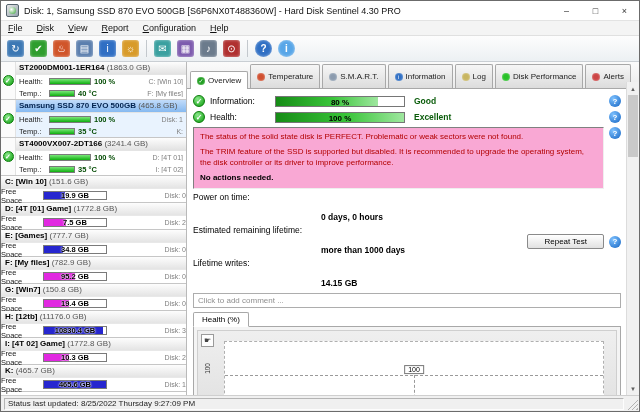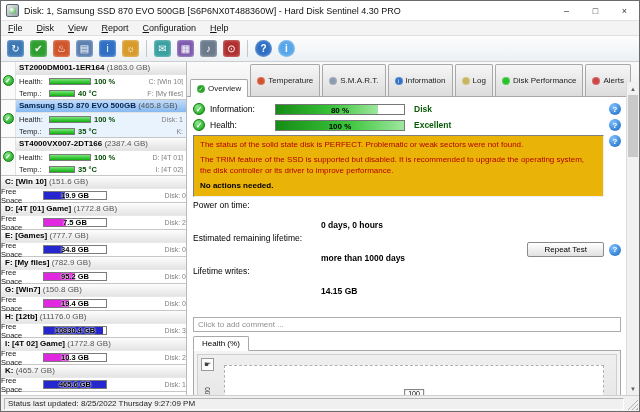--- a/index.html
+++ b/index.html
@@ -50,49 +50,49 @@
   .part-header { height:13px; line-height:12px; font-size:8px; font-weight:bold; padding:0 4px; background:linear-gradient(#fdfdfd,#e4e4e4); border-bottom:1px solid #e8e8e8; white-space:nowrap; overflow:hidden; }
   .part-row { height:13px; display:flex; align-items:center; font-size:7.5px; padding:0 0; gap:4px; }
   .fs-label { flex:0 0 38px; color:#222; }
   .fs-bar { position:relative; flex:0 0 64px; height:9px; border:1px solid #7a7a7a; background:#fff; }
   .fs-fill { position:absolute; left:0; top:0; bottom:0; }
   .fs-text { position:absolute; inset:0; display:flex; align-items:center; justify-content:center; font-size:7.5px; font-weight:bold; color:#000; text-shadow:0 0 2px #fff,0 0 2px #fff; }
 
   
   .main { flex:1; min-width:0; display:flex; flex-direction:column; background:#fff; position:relative; }
   .tabbar { flex:0 0 20px; display:flex; align-items:flex-end; background:linear-gradient(#fbfbfb,#ebebeb); padding:2px 3px 0; gap:2px; border-bottom:1px solid #a8a8a8; }
-  .tab { display:flex; align-items:center; gap:3px; font-size:8px; height:32px; padding:0 6px; border:1px solid #a8a8a8; border-bottom:none; border-radius:2px 2px 0 0; background:linear-gradient(#f6f6f6,#dcdcdc); color:#222; white-space:nowrap; }
+  .tab { display:flex; align-items:center; gap:3px; font-size:8px; height:24px; padding:0 6px; border:1px solid #a8a8a8; border-bottom:none; border-radius:2px 2px 0 0; background:linear-gradient(#f6f6f6,#dcdcdc); color:#222; white-space:nowrap; }
   .tab.active { background:#fff; height:18px; margin-bottom:-1px; z-index:2; }
   .tab-icon { flex:0 0 8px; width:8px; height:8px; border-radius:50%; color:#fff; font-size:6px; line-height:8px; display:flex; align-items:center; justify-content:center; box-shadow:inset 0 0 2px rgba(255,255,255,.6); }
 
   .main-body { flex:1; min-height:0; overflow:hidden; position:relative; padding:4px 18px 0 6px; }
 
   .metric-row { display:flex; align-items:center; gap:5px; margin:2px 0 4px; font-size:8.5px; }
   .m-check { flex:0 0 12px; width:12px; height:12px; border-radius:50%; background:radial-gradient(circle at 35% 30%,#8ae88a,#0c9c0c); border:1px solid #0a7c0a; color:#fff; font-size:8px; font-weight:bold; display:flex; align-items:center; justify-content:center; }
   .m-label { flex:0 0 60px; }
   .m-bar { position:relative; flex:0 0 130px; height:11px; border:1px solid #767676; background:#fff; }
   .m-fill { position:absolute; left:0; top:0; bottom:0; background:linear-gradient(90deg,#168c16,#39c439 55%,#9fe79f); }
   .m-text { position:absolute; inset:0; text-align:center; font-size:8px; font-weight:bold; line-height:11px; color:#000; }
   .m-rating { font-weight:bold; color:#0a5c0a; margin-left:4px; }
   .help-icon { margin-left:auto; flex:0 0 12px; width:12px; height:12px; border-radius:50%; background:radial-gradient(circle at 35% 30%,#7dc1ff,#1564c2); color:#fff; font-size:8px; font-weight:bold; display:flex; align-items:center; justify-content:center; }
 
   .msg-row { display:flex; align-items:flex-start; gap:5px; margin:3px 0; }
-  .message-box { flex:1; background:#eab308; border:1px solid; border-color:#808080 #efefef #efefef #808080; padding:4px 6px; font-size:8px; line-height:1.3; }
+  .message-box { flex:1; background:#f9a8d4; border:1px solid; border-color:#808080 #efefef #efefef #808080; padding:4px 6px; font-size:8px; line-height:1.3; }
   .msg-line { color:#b20000; margin-bottom:5px; }
   .msg-action { color:#000; font-weight:bold; }
 
   .stats-row { display:flex; margin-top:3px; font-size:8.5px; }
   .stats-table { flex:1; }
   .stat-row { display:flex; margin-bottom:3px; }
   .stat-label { flex:0 0 128px; }
   .stat-value { font-weight:bold;margin-top:20px; }
   .repeat-area { display:flex; align-items:center; gap:5px; padding-top:1px; }
   .repeat-btn { font-family:inherit; font-size:8px; padding:2px 16px; border:1px solid #8a8a8a; background:linear-gradient(#ffffff,#e1e1e1); border-radius:2px; }
 
-  .comment-field { margin-top:18px; border:1px solid #adadad; height:15px; display:flex; align-items:center; padding:0 4px; font-size:8px; color:#8f8f8f; background:#fff; }
+  .comment-field { margin-top:2px; border:1px solid #adadad; height:15px; display:flex; align-items:center; padding:0 4px; font-size:8px; color:#8f8f8f; background:#fff; }
 
   .chart-tab { display:inline-flex; margin-top:4px; border:1px solid #a8a8a8; border-bottom:1px solid #fff; background:#fff; font-size:8px; padding:2px 8px; border-radius:2px 2px 0 0; position:relative; z-index:2; }
   .chart-panel { border:1px solid #a8a8a8; margin-top:-1px; height:138px; background:#f4f4f4; position:relative; }
   .chart-inner { position:absolute; inset:3px; background:linear-gradient(#efefef,#d8d8d8); border:1px solid #cfcfcf; }
   .pan-btn { position:absolute; left:3px; top:3px; width:13px; height:13px; border:1px solid #9a9a9a; background:#fdfdfd; font-size:8px; display:flex; align-items:center; justify-content:center; z-index:3; color:#444; }
   .plot { position:absolute; left:26px; top:10px; right:12px; bottom:36px; background:#fff; border:1px dashed #b0b0b0; }
   .hline { position:absolute; left:0; right:0; top:42%; border-top:1px dashed #9a9a9a; }
   .vline { position:absolute; top:42%; bottom:-30px; left:50%; border-left:1px dashed #9a9a9a; }
   .pt-label { position:absolute; left:50%; top:42%; transform:translate(-50%,-110%); border:1px solid #777; background:#fff; font-size:7px; padding:0 3px; }
   .ylab { position:absolute; left:6px; top:32px; writing-mode:vertical-rl; transform:rotate(180deg); font-size:6.5px; color:#333; }
@@ -217,21 +217,21 @@
         <span class="row-val val-temp">35 °C</span>
         <span class="row-right right2">K:</span>
       </div>
     </div>
   </div>
         <div class="disk-item">
     <div class="check-col">
       <div class="check-circle">✓</div>
     </div>
     <div class="disk-body">
-      <div class="disk-header"><span class="dname">ST4000VX007-2DT166</span> <span class="dsize">(2387.4 GB)</span></div>
+      <div class="disk-header"><span class="dname">ST4000VX007-2DT166</span> <span class="dsize">(3241.4 GB)</span></div>
       <div class="disk-row">
         <span class="row-label lab-health">Health:</span>
         <span class="hbar">
                 <span class="hfill" style="width: 100%;"></span>
               </span>
         <span class="row-val val-health">100 %</span>
         <span class="row-right right1">D: [4T 01]</span>
       </div>
       <div class="disk-row">
         <span class="row-label lab-temp">Temp.:</span>
@@ -365,21 +365,21 @@
 
       <div class="main-body">
 
         <div class="metric-row">
           <span class="m-check">✓</span>
           <span class="m-label">Information:</span>
           <span class="m-bar">
             <span class="m-fill" style="width: 80%;"></span>
             <span class="m-text">80 %</span>
           </span>
-          <span class="m-rating">Disk</span>
+          <span class="m-rating">Good</span>
           <span class="help-icon">?</span>
         </div>
 
         <div class="metric-row">
           <span class="m-check">✓</span>
           <span class="m-label">Health:</span>
           <span class="m-bar">
             <span class="m-fill" style="width: 100%;"></span>
             <span class="m-text">100 %</span>
           </span>

